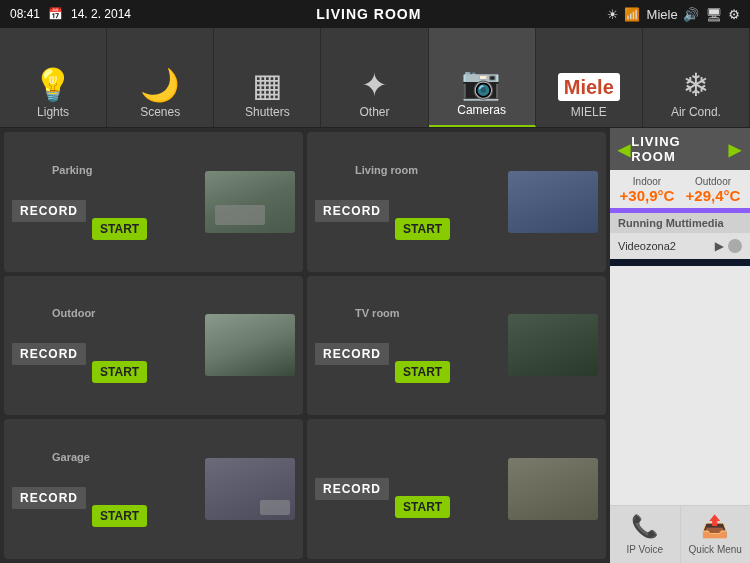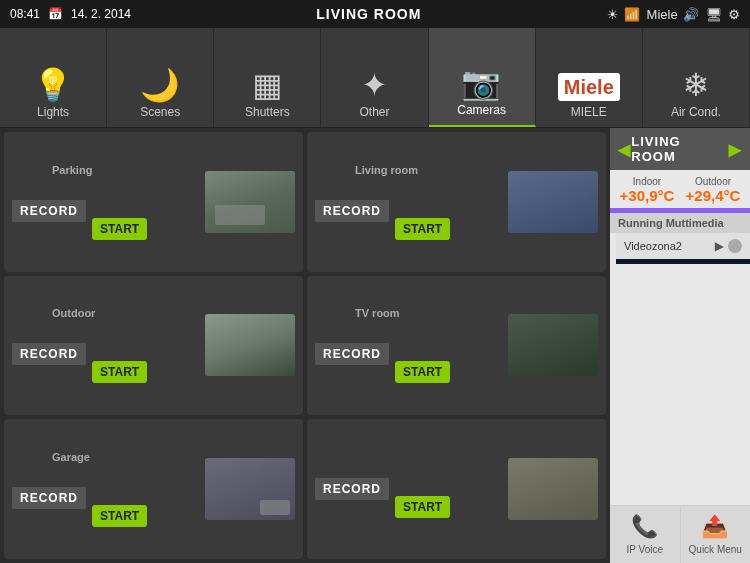--- a/index.html
+++ b/index.html
@@ -221,22 +221,21 @@
       font-size: 11px;
       color: #555;
       font-weight: bold;
     }
     .sidebar-multimedia-row {
       display: flex;
       align-items: center;
       justify-content: space-between;
       padding: 6px 8px;
       background: #e0e0e0;
-      border-bottom: 5px solid #0f172a;
-      margin-left: 6px;
+      border-bottom: 7px solid #0f172a;
     }
     .multimedia-label { font-size: 11px; color: #333; }
     .multimedia-controls { display: flex; align-items: center; gap: 4px; }
     .multimedia-btn {
       background: none;
       border: none;
       cursor: pointer;
       font-size: 12px;
       color: #555;
     }

